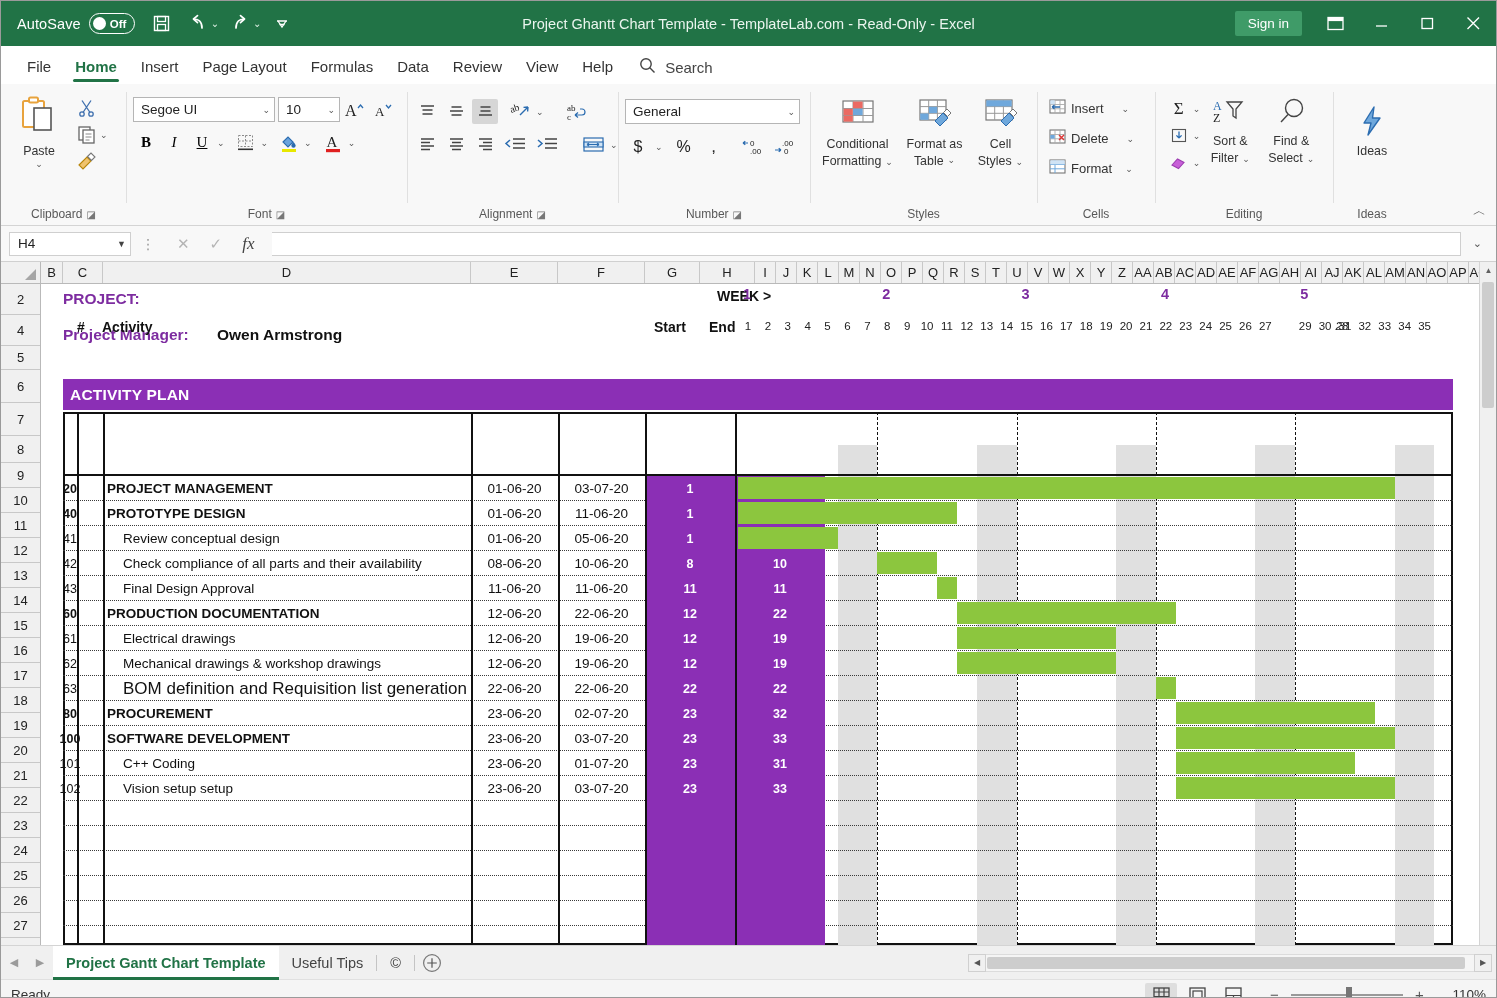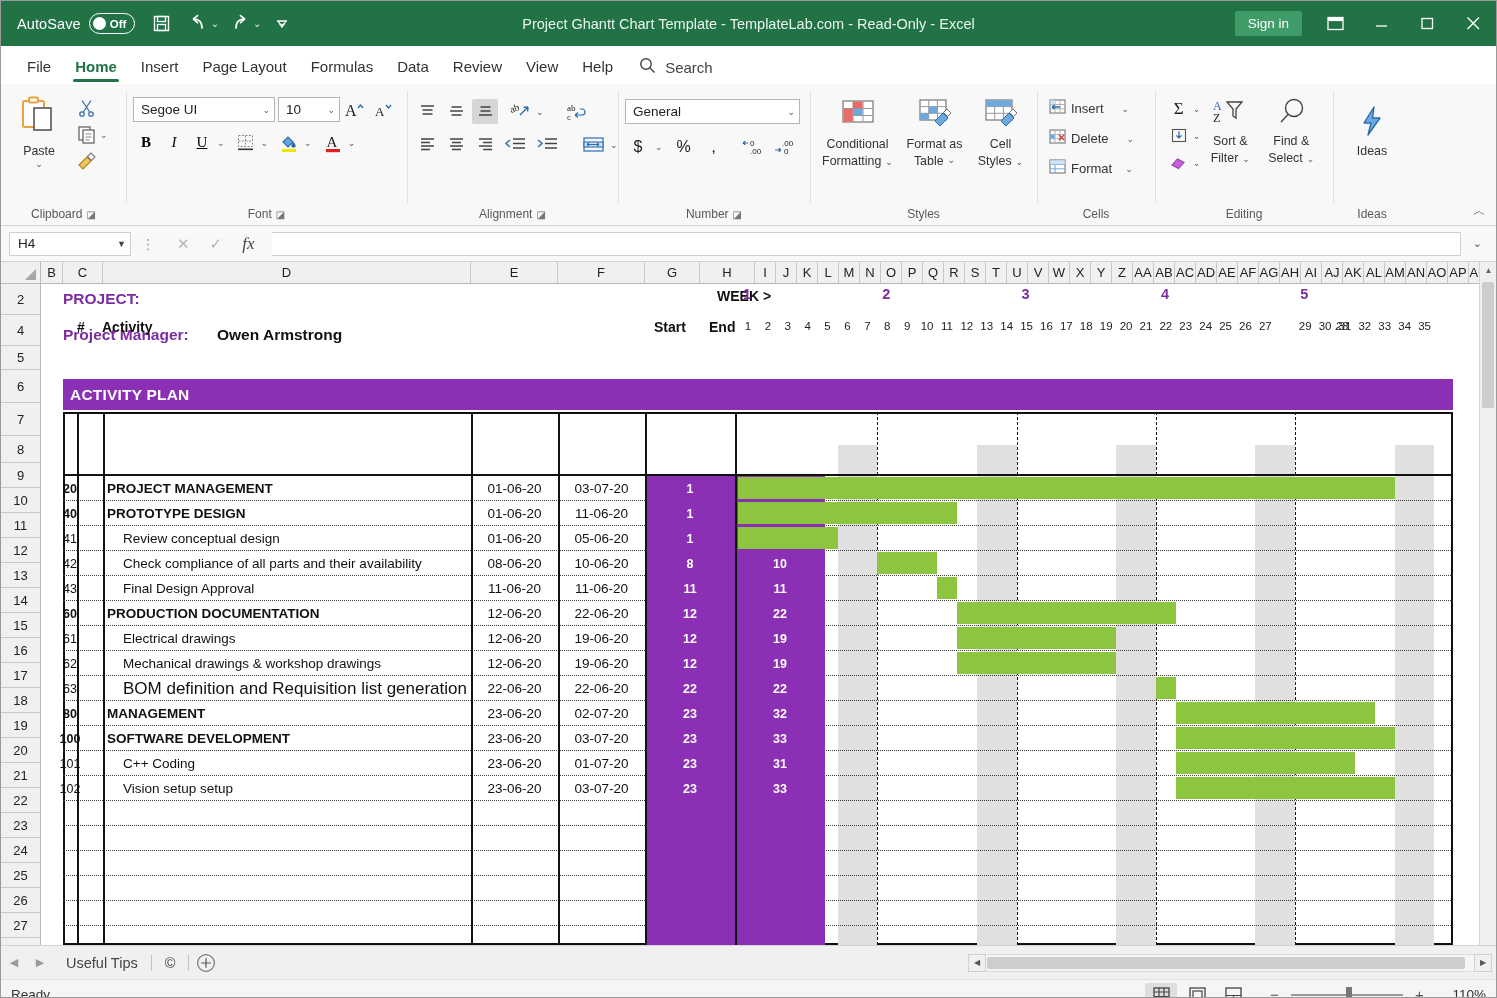--- a/index.html
+++ b/index.html
@@ -912,21 +912,21 @@
             <div class="hdot" style="left: 22px; top: 416px; width: 1390px;"></div>
             <div class="rownum" style="left: 22px; top: 392px; width: 14px; height: 25px; font-weight: normal;">63</div>
             <div class="rowtxt" style="left: 82px; top: 392px; width: 346px; height: 25px; font-weight: normal; font-size: 17px;">BOM definition and Requisition list generation</div>
             <div class="rowdate" style="left: 430px; top: 392px; width: 87px; height: 25px;">22-06-20</div>
             <div class="rowdate" style="left: 517px; top: 392px; width: 87px; height: 25px;">22-06-20</div>
             <div class="purplecell" style="left: 604px; top: 392px; width: 90px; height: 25px;">22</div>
             <div class="purplecell" style="left: 694px; top: 392px; width: 90px; height: 25px;">22</div>
             <div class="gbar" style="left: 1114.9px; top: 393px; width: 19.9px; height: 22px;"></div>
             <div class="hdot" style="left: 22px; top: 441px; width: 1390px;"></div>
             <div class="rownum" style="left: 22px; top: 417px; width: 14px; height: 25px; font-weight: bold;">80</div>
-            <div class="rowtxt" style="left: 66px; top: 417px; width: 346px; height: 25px; font-weight: bold; font-size: 13.5px;">MANAGEMENT</div>
+            <div class="rowtxt" style="left: 66px; top: 417px; width: 346px; height: 25px; font-weight: bold; font-size: 13.5px;">PROCUREMENT</div>
             <div class="rowdate" style="left: 430px; top: 417px; width: 87px; height: 25px;">23-06-20</div>
             <div class="rowdate" style="left: 517px; top: 417px; width: 87px; height: 25px;">02-07-20</div>
             <div class="purplecell" style="left: 604px; top: 417px; width: 90px; height: 25px;">23</div>
             <div class="purplecell" style="left: 694px; top: 417px; width: 90px; height: 25px;">32</div>
             <div class="gbar" style="left: 1134.8px; top: 418px; width: 199px; height: 22px;"></div>
             <div class="hdot" style="left: 22px; top: 466px; width: 1390px;"></div>
             <div class="rownum" style="left: 22px; top: 442px; width: 14px; height: 25px; font-weight: bold;">100</div>
             <div class="rowtxt" style="left: 66px; top: 442px; width: 346px; height: 25px; font-weight: bold; font-size: 13.5px;">SOFTWARE DEVELOPMENT</div>
             <div class="rowdate" style="left: 430px; top: 442px; width: 87px; height: 25px;">23-06-20</div>
             <div class="rowdate" style="left: 517px; top: 442px; width: 87px; height: 25px;">03-07-20</div>
@@ -1003,20 +1003,21 @@
       <div class="vscroll">
         <div class="vsbtn">▲</div>
         <div class="vsthumb"></div>
       </div>
     </div>
   </div>
 
   <div class="tabbar">
     <div class="navarr">◀</div>
     <div class="navarr">▶</div>
+    <div class="stab active">Project Gantt Chart Template</div>
     <div class="stab">Useful Tips</div>
     <div class="tsep"></div>
     <div class="stab">©</div>
     <div class="tsep"></div>
     <div class="plusbtn">
       <svg width="20" height="20" viewBox="0 0 20 20">
           <circle cx="10" cy="10" r="8.4" fill="none" stroke="#777" stroke-width="1.2"></circle>
           <path d="M10 5.2v9.6M5.2 10h9.6" stroke="#555" stroke-width="1.2"></path>
         </svg>
     </div>

